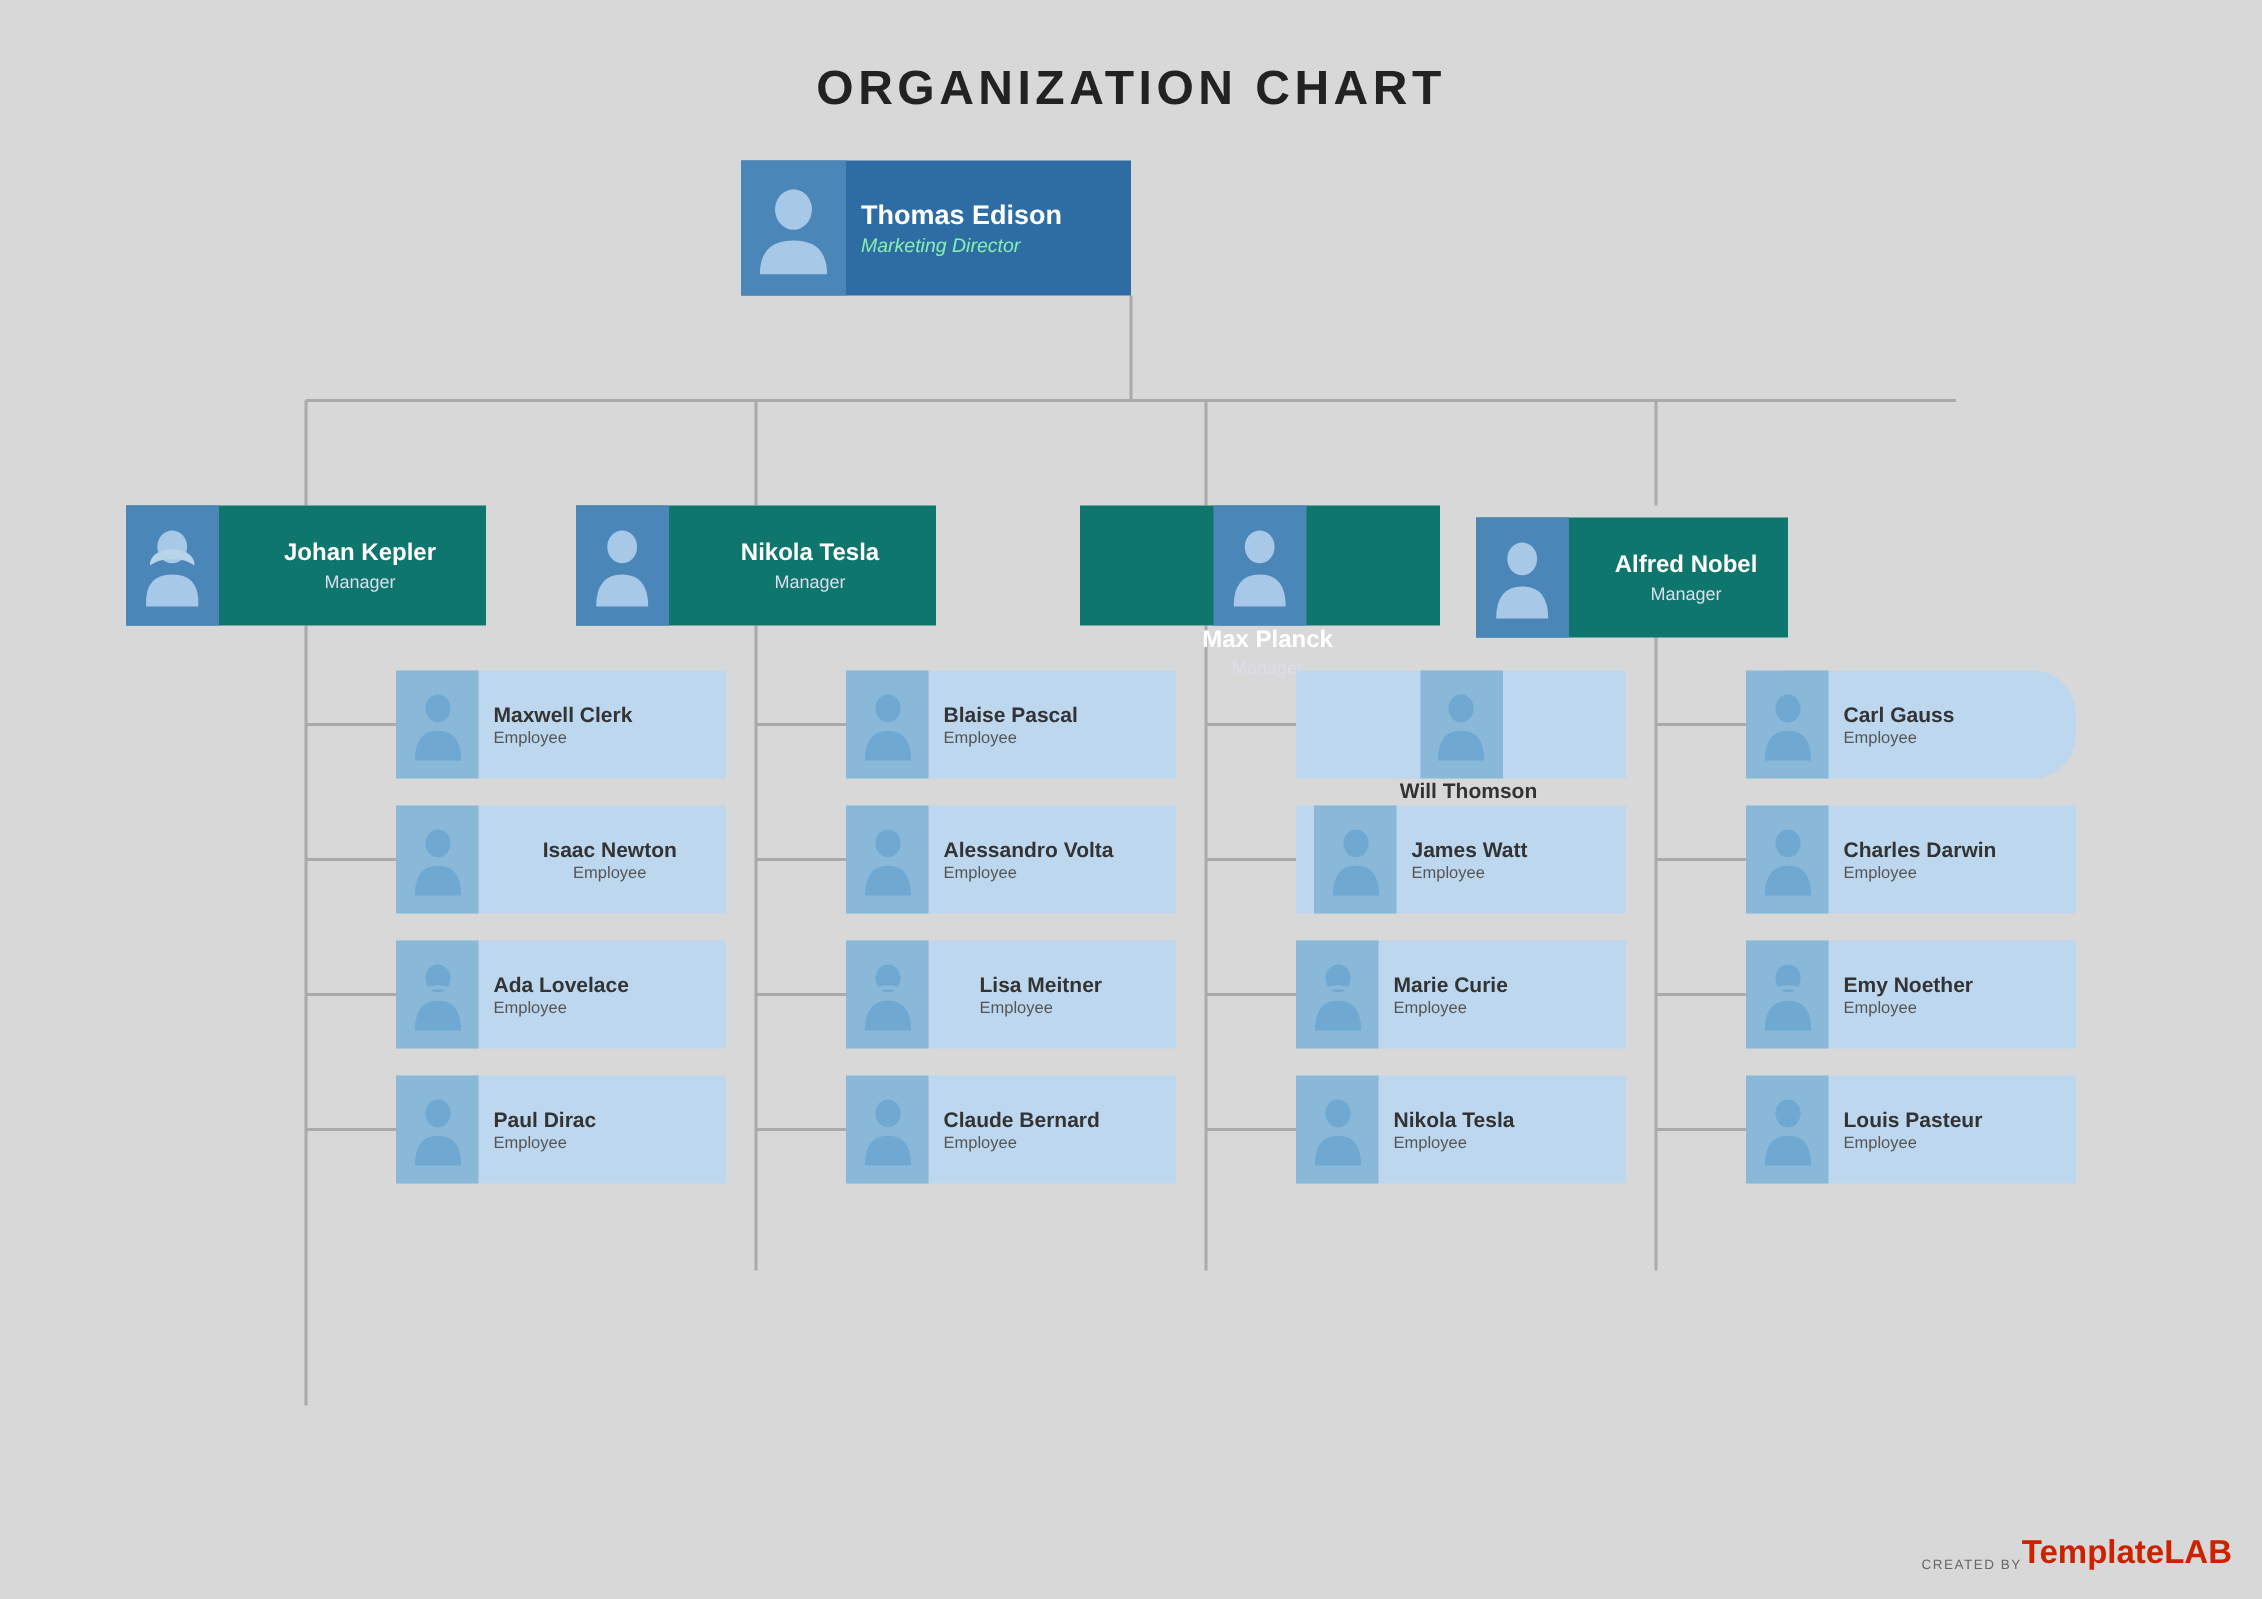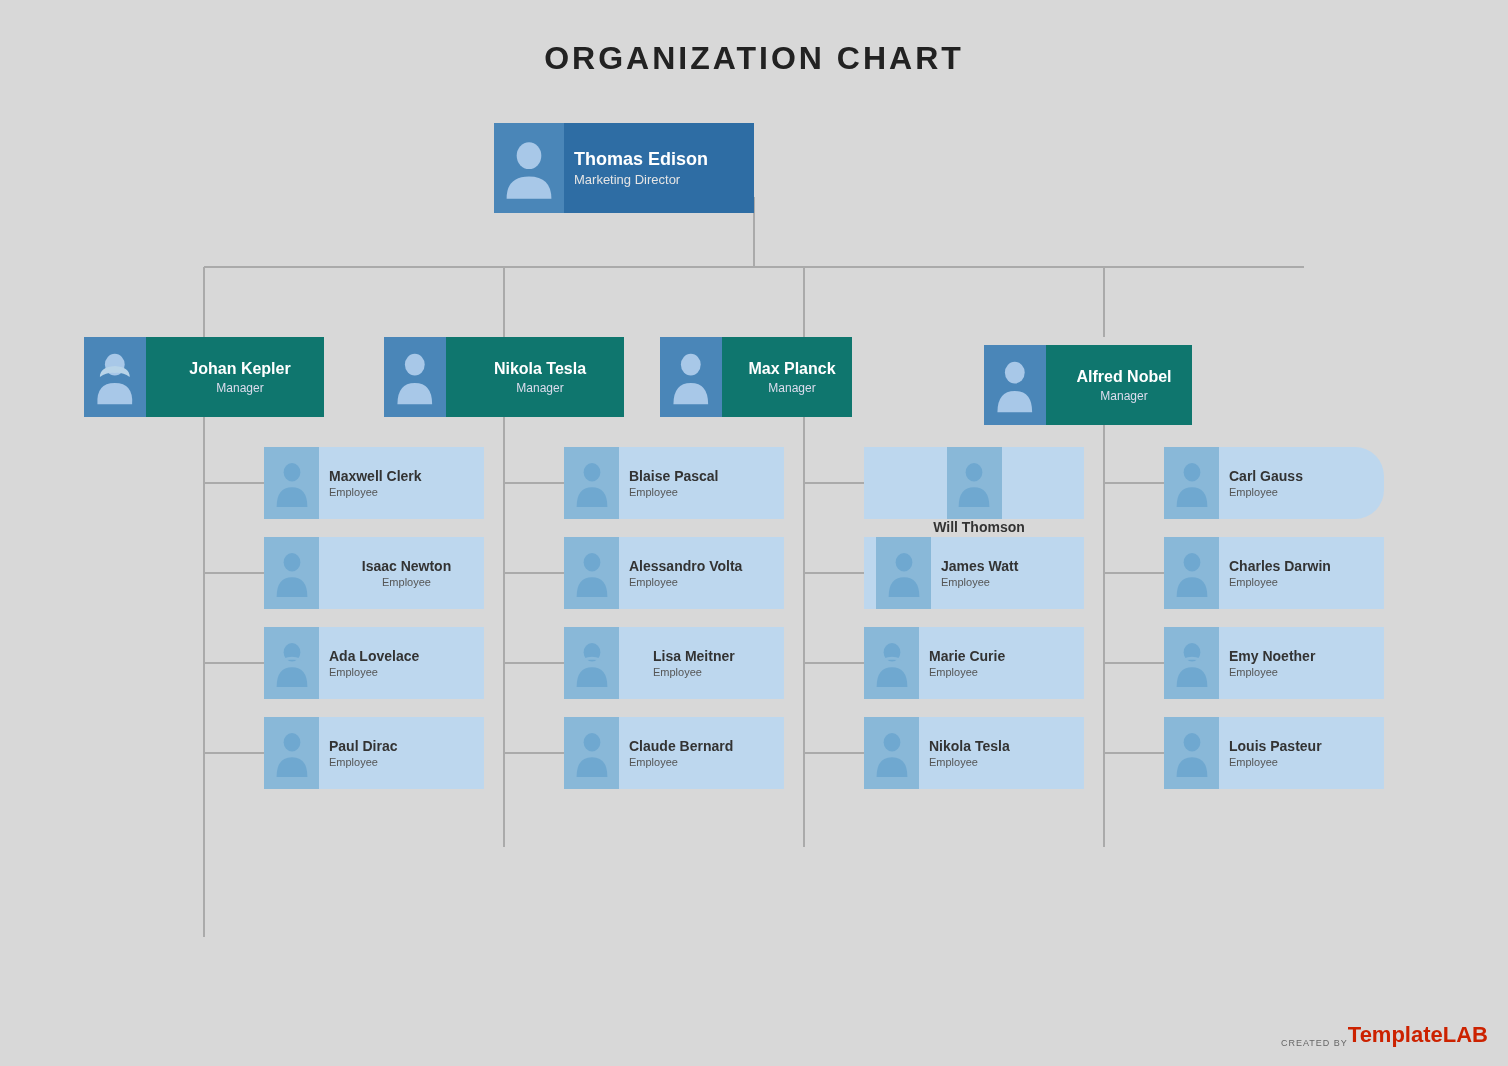--- a/index.html
+++ b/index.html
@@ -121,21 +121,21 @@
       margin-top: 2px;
     }
 
     .node.employee .node-title {
       color: #555;
       font-size: 11px;
     }
 
     
     .director .node-name { font-size: 18px; }
-    .director .node-title { font-size: 13px; color: #e5e5e5; }
+    .director .node-title { font-size: 13px; color: #86efac; font-style: italic; }
 
     
     .watermark {
       position: absolute;
       bottom: 18px;
       right: 20px;
       display: flex;
       flex-direction: row;
       align-items: flex-end;
     }
@@ -198,21 +198,21 @@
     <line x1="760" y1="556" x2="820" y2="556" stroke="#aaa" stroke-width="2"></line>
     <line x1="760" y1="646" x2="820" y2="646" stroke="#aaa" stroke-width="2"></line>
 
     <line x1="1060" y1="310" x2="1060" y2="740" stroke="#aaa" stroke-width="2"></line>
     <line x1="1060" y1="376" x2="1120" y2="376" stroke="#aaa" stroke-width="2"></line>
     <line x1="1060" y1="466" x2="1120" y2="466" stroke="#aaa" stroke-width="2"></line>
     <line x1="1060" y1="556" x2="1120" y2="556" stroke="#aaa" stroke-width="2"></line>
     <line x1="1060" y1="646" x2="1120" y2="646" stroke="#aaa" stroke-width="2"></line>
   </svg>
 
-  <div class="node director" style="left:580px; top:16px; width:260px; height:90px;">
+  <div class="node director" style="left:580px; top:0; width:260px; height:90px;">
     <div class="avatar large">
       <svg viewBox="0 0 100 120" xmlns="http://www.w3.org/2000/svg">
         <ellipse cx="50" cy="38" rx="22" ry="24" fill="#a8c8e8"></ellipse>
         <path d="M10,115 Q10,75 50,75 Q90,75 90,115 Z" fill="#a8c8e8"></path>
       </svg>
     </div>
     <div class="node-info">
       <div class="node-name">Thomas Edison</div>
       <div class="node-title">Marketing Director</div>
     </div>
@@ -238,21 +238,21 @@
         <ellipse cx="50" cy="35" rx="20" ry="22" fill="#a8c8e8"></ellipse>
         <path d="M15,115 Q15,72 50,72 Q85,72 85,115 Z" fill="#a8c8e8"></path>
       </svg>
     </div>
     <div class="node-info">
       <div class="node-name">Nikola Tesla</div>
       <div class="node-title">Manager</div>
     </div>
   </div>
 
-  <div class="node manager" style="left:616px; top:230px; width:192px; height:80px;">
+  <div class="node manager" style="left:676px; top:230px; width:240px; height:80px;flex-direction:column;">
     <div class="avatar medium">
       <svg viewBox="0 0 100 120" xmlns="http://www.w3.org/2000/svg">
         <ellipse cx="50" cy="35" rx="20" ry="22" fill="#a8c8e8"></ellipse>
         <path d="M15,115 Q15,72 50,72 Q85,72 85,115 Z" fill="#a8c8e8"></path>
       </svg>
     </div>
     <div class="node-info">
       <div class="node-name">Max Planck</div>
       <div class="node-title">Manager</div>
     </div>

